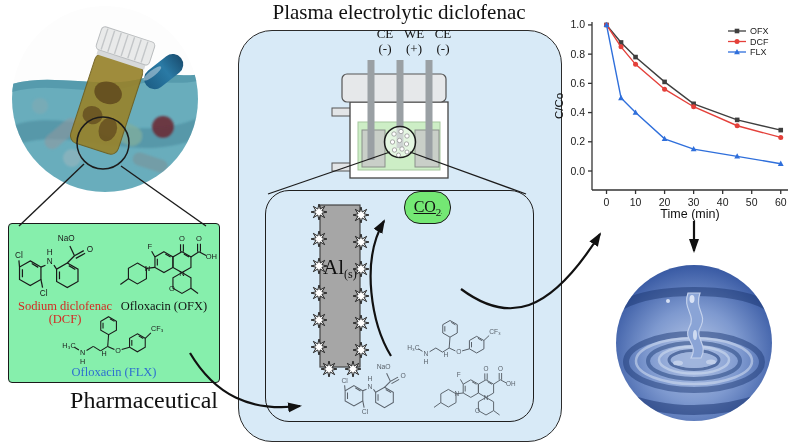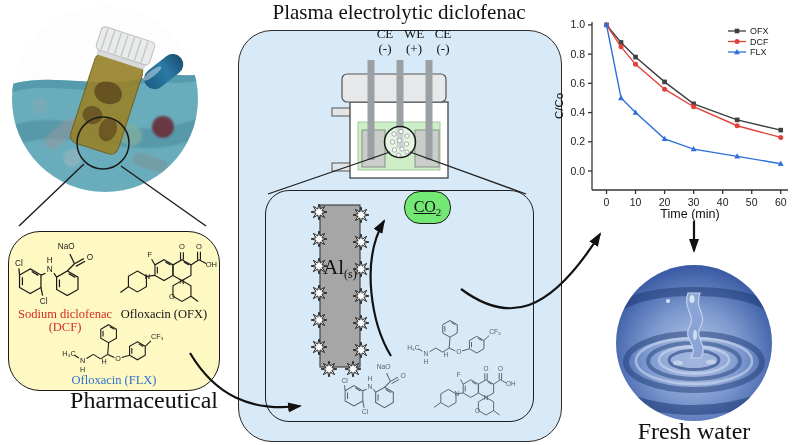--- a/index.html
+++ b/index.html
@@ -2,22 +2,22 @@
 <html><head>
 <meta charset="utf-8">
 <style>
   html,body{margin:0;padding:0;background:#fff;}
   #canvas{position:relative;width:800px;height:445px;background:#fff;overflow:hidden;
           font-family:"Liberation Serif",serif;color:#111;}
   .abs{position:absolute;}
   
   #photo{left:12px;top:6px;width:186px;height:186px;border-radius:50%;overflow:hidden;}
   
-  #greenbox{left:8px;top:223px;width:210px;height:158px;background:#fef9c3;
-            border:1.6px solid #1a1a1a;border-radius:32px;margin-top:8px;}
+  #greenbox{left:8px;top:223px;width:210px;height:158px;background:#86efac;
+            border:1.6px solid #1a1a1a;border-radius:4px;}
   .struct{position:absolute;}
   .cmp-label{position:absolute;text-align:center;font-size:12.5px;line-height:13px;}
   #caption-left{left:0;top:386px;width:218px;text-align:right;font-size:24px;line-height:29px;}
   
   #panel{left:238px;top:30px;width:322px;height:410px;background:#d8eaf7;
          border:1.7px solid #2b2b2b;border-radius:34px;}
   #title{left:238px;top:0px;width:322px;text-align:center;font-size:21px;}
   .elec-label{position:absolute;width:32px;top:26px;text-align:center;font-size:13px;line-height:15px;margin-left:14px;}
   #innerbox{left:265px;top:190px;width:267px;height:230px;border:1.7px solid #1f1f1f;border-radius:24px;}
   #co2{left:404px;top:191px;width:45px;height:31px;background:#74e874;border:1.7px solid #1c1c1c;
@@ -380,21 +380,20 @@
       <ellipse cx="78" cy="95" rx="21" ry="8" fill="#9db3dc" opacity="0.85"></ellipse>
       <path d="M72,28 C66,44 81,50 73,63 C67,75 83,79 75,93 L85,93 C93,79 77,73 85,61 C91,49 78,44 84,28 Z" fill="#8aa4d6" stroke="#c3d1ec" stroke-width="1.2"></path>
       <ellipse cx="76" cy="34" rx="2.5" ry="4" fill="#e2eaf8" opacity="0.9"></ellipse>
       <ellipse cx="79" cy="70" rx="2" ry="5" fill="#dfe8f7" opacity="0.8"></ellipse>
       <circle cx="52" cy="36" r="2" fill="#e2eaf8" opacity="0.9"></circle>
       <ellipse cx="62" cy="98" rx="5" ry="2.5" fill="#c9d6ee" opacity="0.8"></ellipse>
       <ellipse cx="95" cy="97" rx="5" ry="2.5" fill="#c9d6ee" opacity="0.8"></ellipse>
     </svg>
   </div>
 
-  <div id="caption-right" class="abs">Fresh water</div>
 
   <svg id="overlay" class="abs">
     <defs>
       <marker id="ah" markerUnits="userSpaceOnUse" markerWidth="15" markerHeight="12" refX="12" refY="5" orient="auto">
         <path d="M0,0 L14,5 L0,10 Z" fill="#111"></path>
       </marker>
     </defs>
     <circle cx="103" cy="143" r="26" fill="none" stroke="#1c1c1c" stroke-width="1.5"></circle>
     <g stroke="#1c1c1c" stroke-width="1.4">
       <line x1="84" y1="164" x2="19" y2="226"></line>

